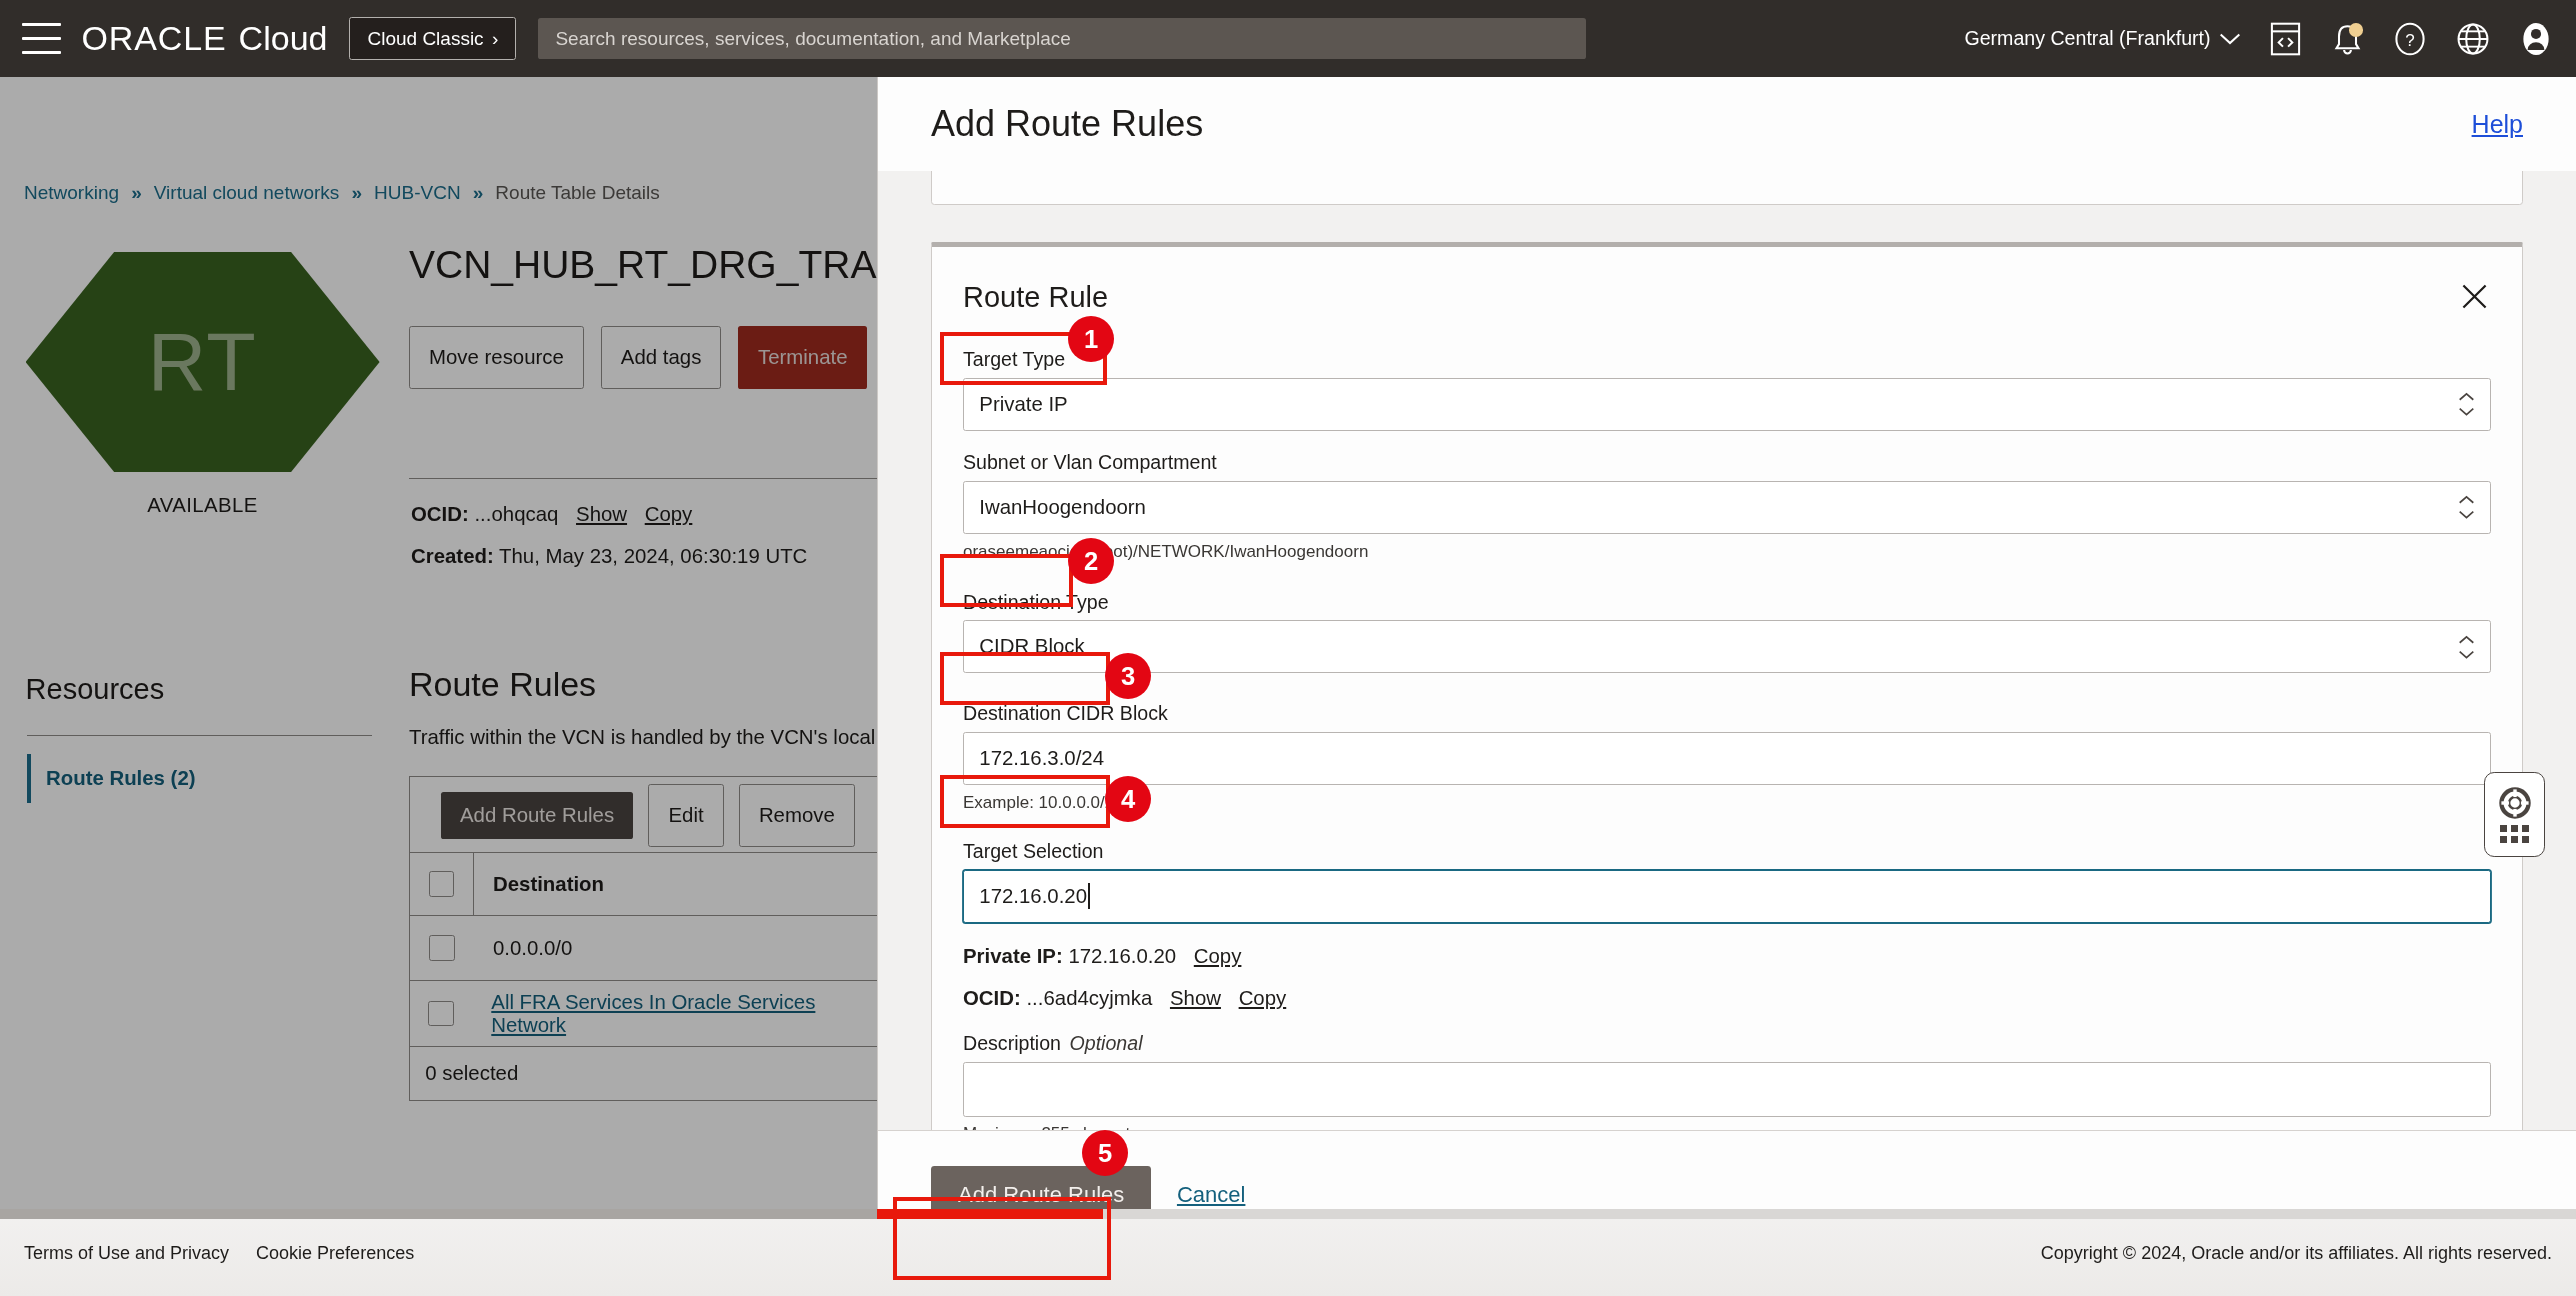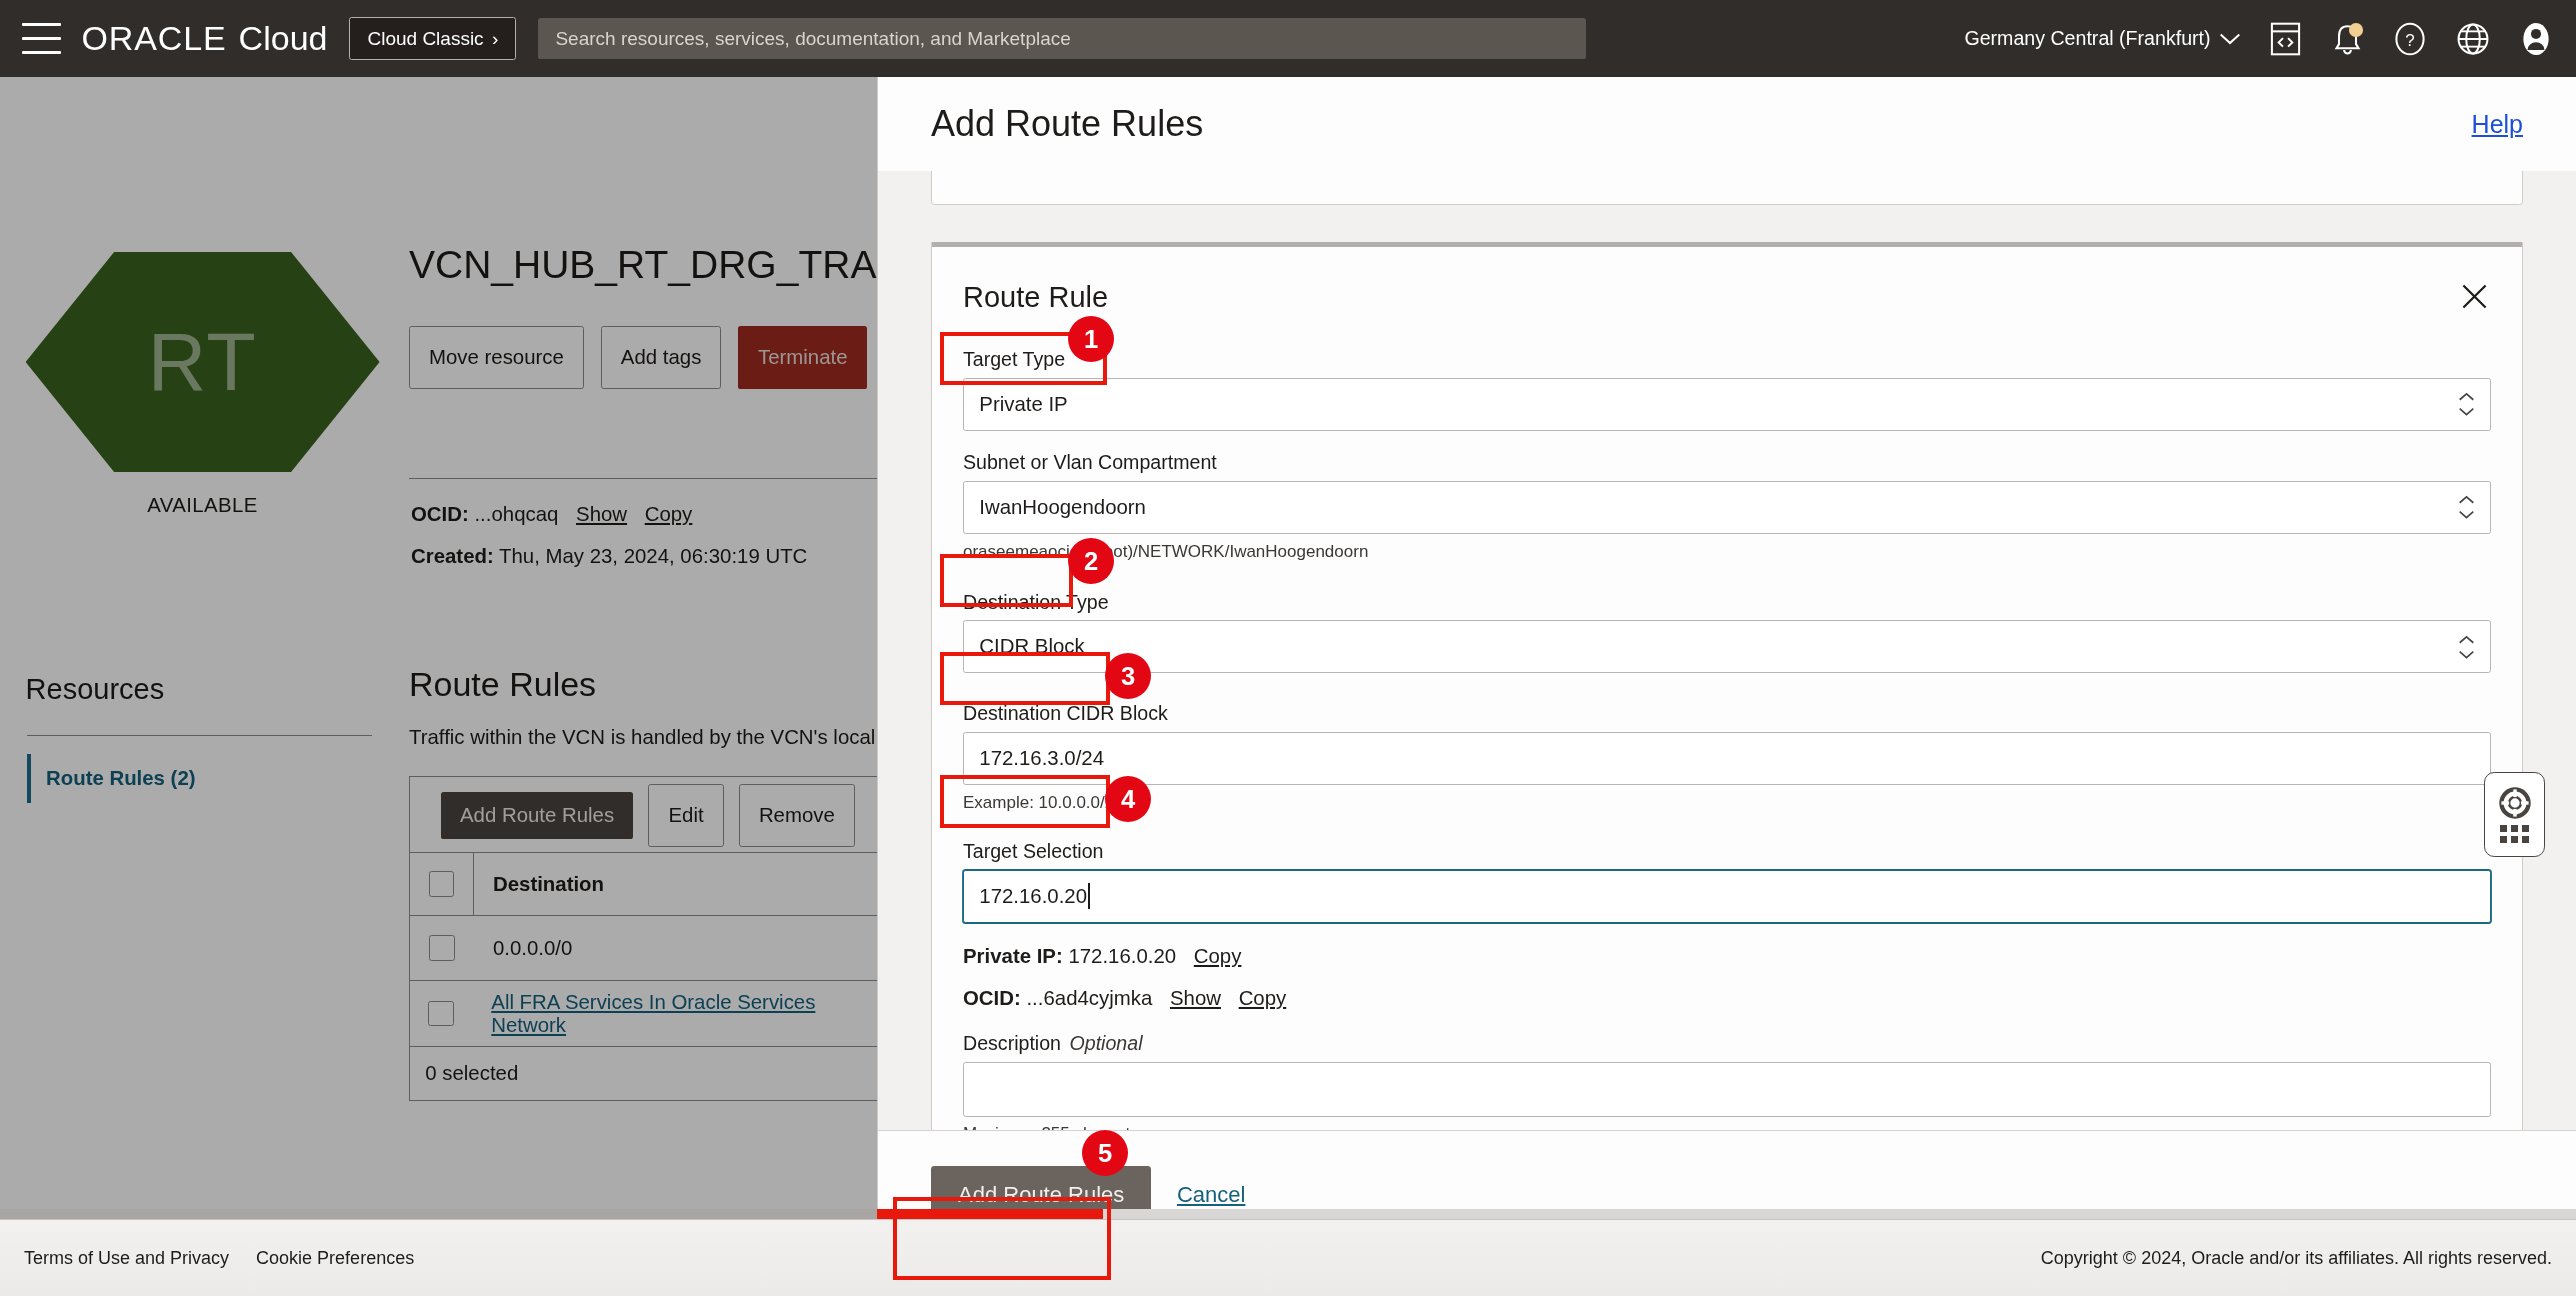--- a/index.html
+++ b/index.html
@@ -182,21 +182,21 @@
     position: absolute; right: 31px; bottom: 273px; width: 61px; height: 85px;
     background: #fff; border: 1.7px solid #4a4440; border-radius: 10.2px; z-index: 60;
     display: flex; flex-direction: column; align-items: center; justify-content: center;
     gap: 5.1px; cursor: pointer;
   }
   .dots-grid { display: grid; grid-template-columns: repeat(3, 6.8px); gap: 4.3px; }
   .dots-grid i { display: block; width: 6.8px; height: 6.8px; background: #4a4440; }
 
   
   .footer {
-    position: absolute; bottom: 0; left: 0; width: 2576px; height: 78px;
+    position: absolute; bottom: 0; left: 0; width: 2576px; height: 88px;
     background: linear-gradient(#f2f1f0, #eceae8); border-top: 0.9px solid #c9c5c2;
     display: flex; align-items: center; padding: 0 24px; z-index: 70;
   }
   .footer a { font-size: 18px; color: #1e1c1a; text-decoration: none; margin-right: 27px; cursor: pointer; }
   .footer .copy { margin-left: auto; font-size: 18px; color: #1e1c1a; }
   .scroll-strip { position: absolute; bottom: 78px; left: 0; width: 2576px; height: 10.2px;
     background: #d9d7d5; z-index: 71; }
   .scroll-strip .thumb-grey { position: absolute; left: 0; top: 0; width: 877px; height: 10.2px; background: #a8a5a2; }
   .scroll-strip .thumb-red { position: absolute; left: 877px; top: 0; width: 226px; height: 10.2px; background: #e8190c; }
 
@@ -272,20 +272,29 @@
           <ellipse cx="19" cy="21" rx="15" ry="19" fill="#fff"></ellipse>
           <circle cx="19" cy="15" r="6" fill="#312d2a"></circle>
           <path d="M9 34 a10 9 0 0 1 20 0 Z" fill="#312d2a"></path>
         </svg>
       </div>
     </div>
   </div>
 
   <div class="page-bg">
 
+    <div class="breadcrumb">
+      <a>Networking</a>
+      <span class="sep">»</span>
+      <a>Virtual cloud networks</a>
+      <span class="sep">»</span>
+      <a>HUB-VCN</a>
+      <span class="sep">»</span>
+      <span class="cur">Route Table Details</span>
+    </div>
 
     <div class="hexwrap">
       <div class="hex">
         <span>RT</span>
       </div>
       <div class="avail-label">AVAILABLE</div>
     </div>
 
     <div class="resources-h">Resources</div>
     <div class="res-divider"></div>

